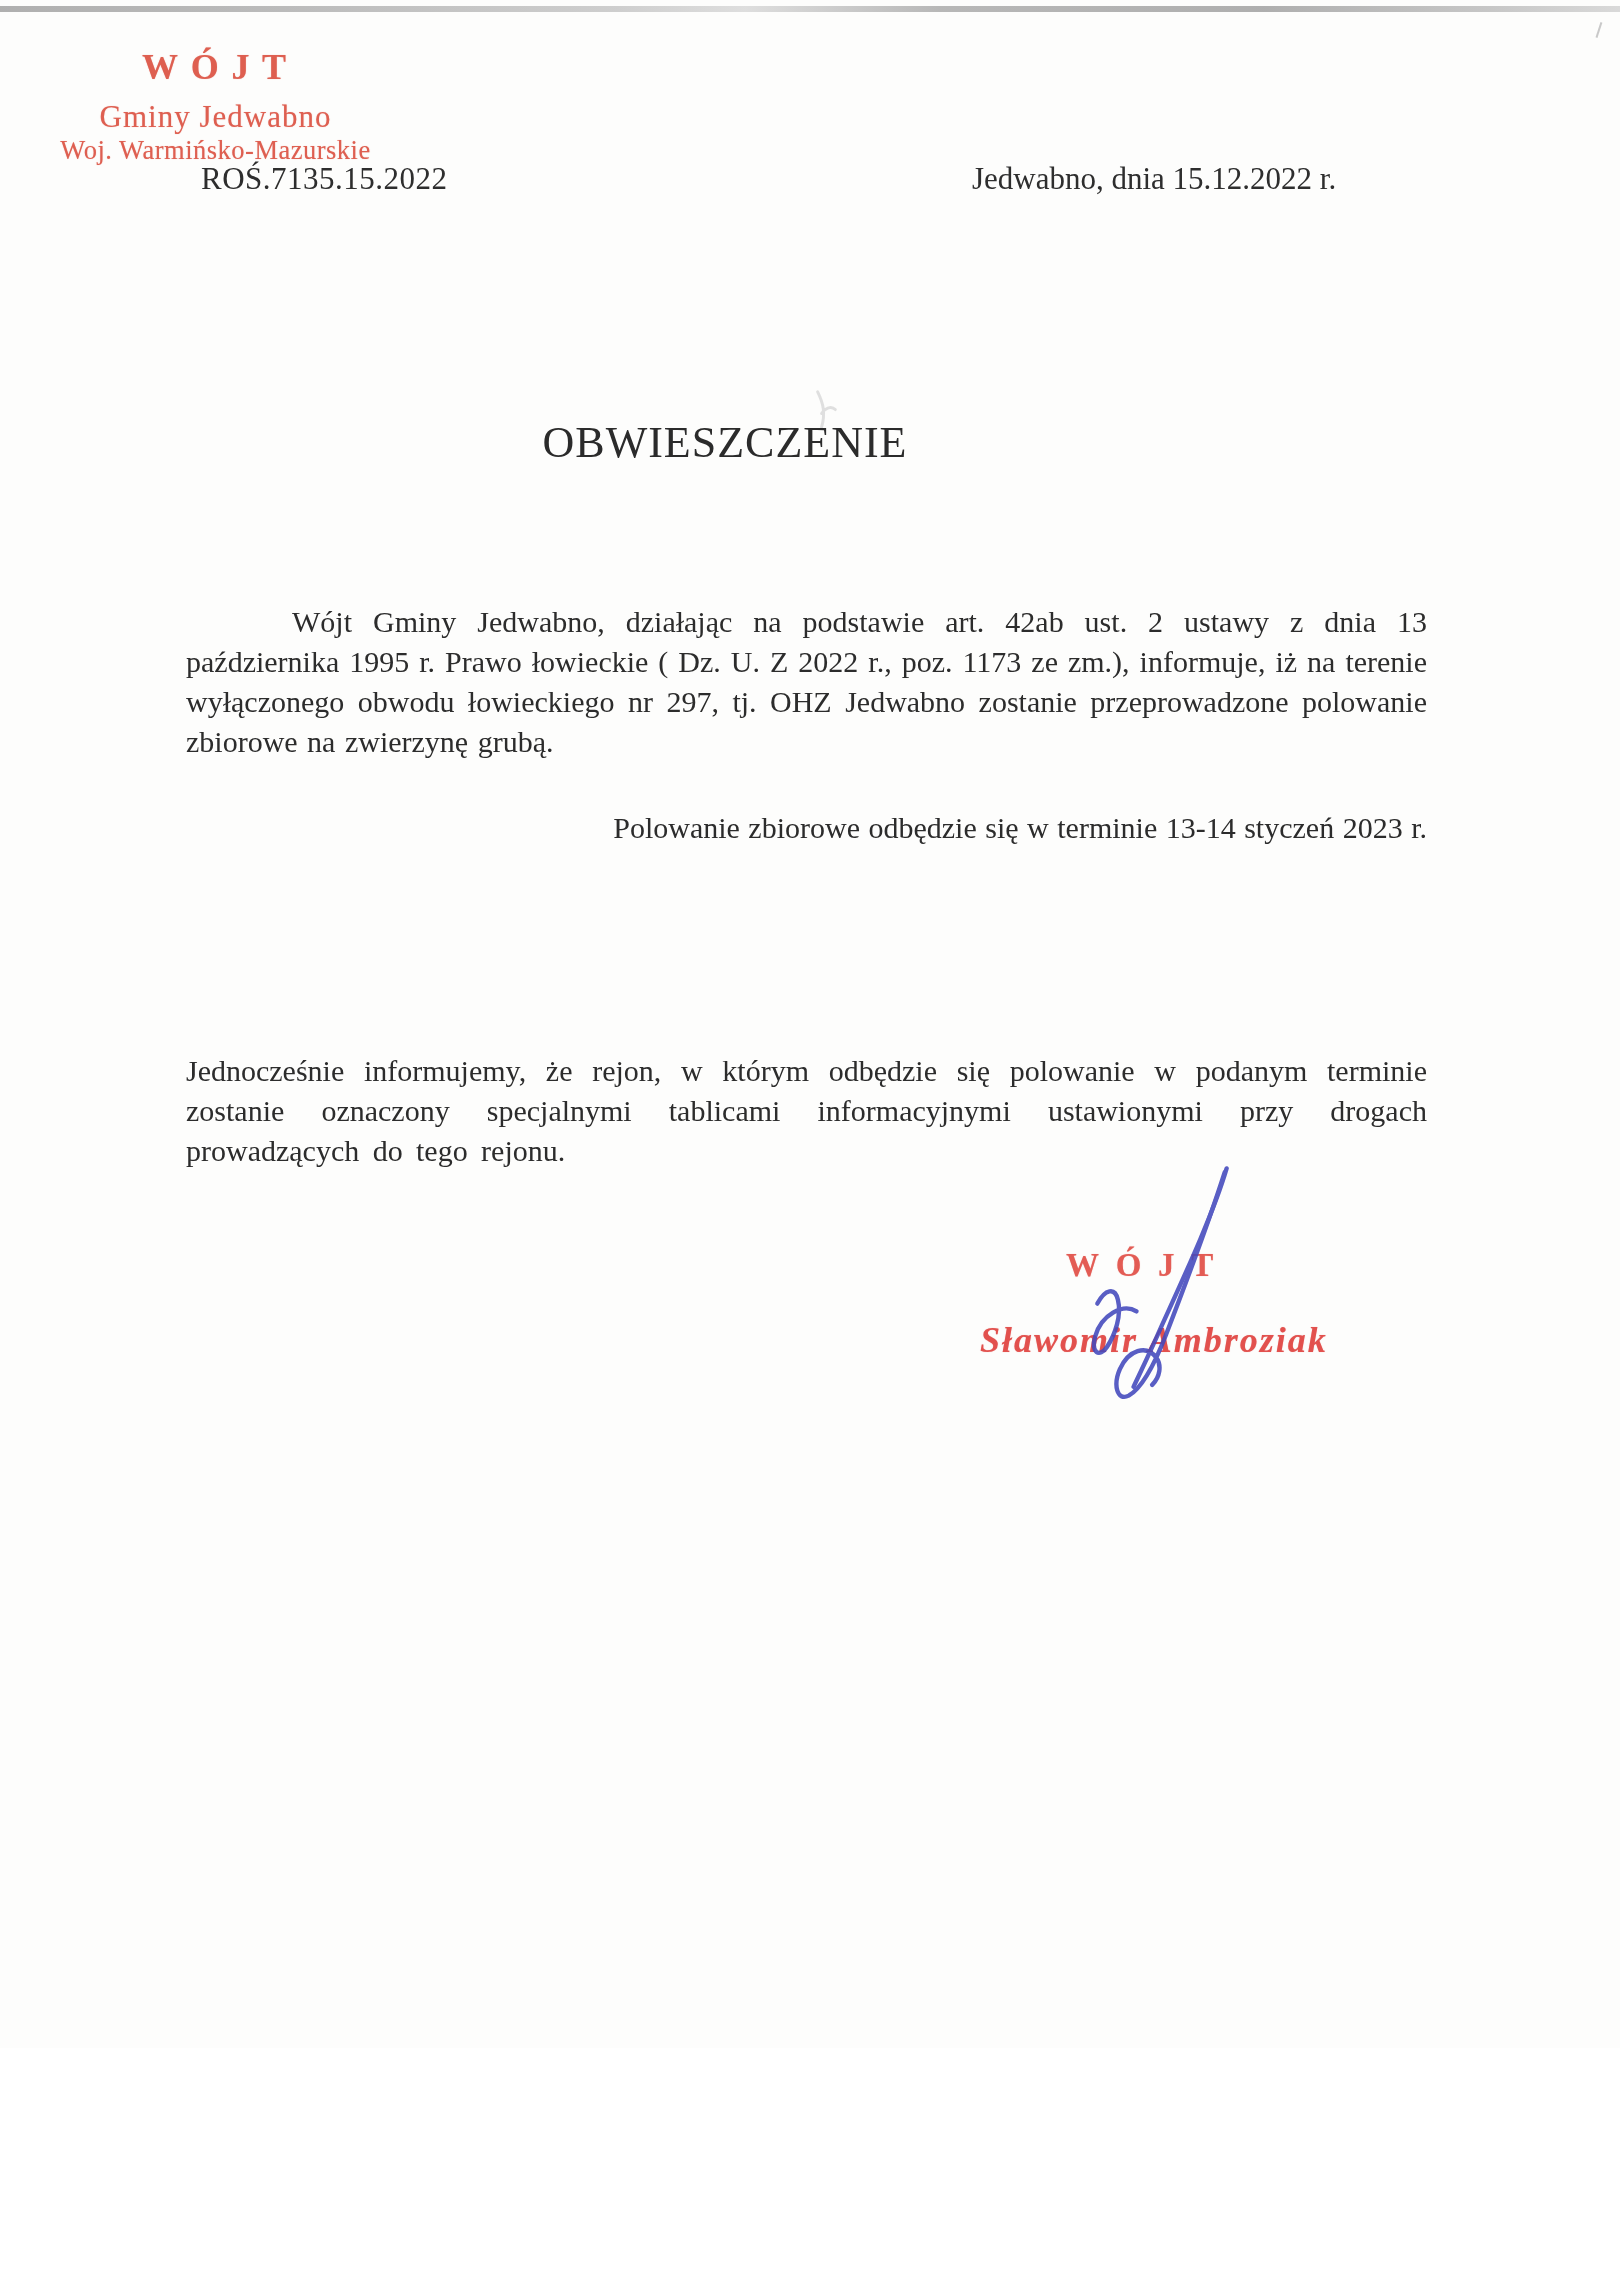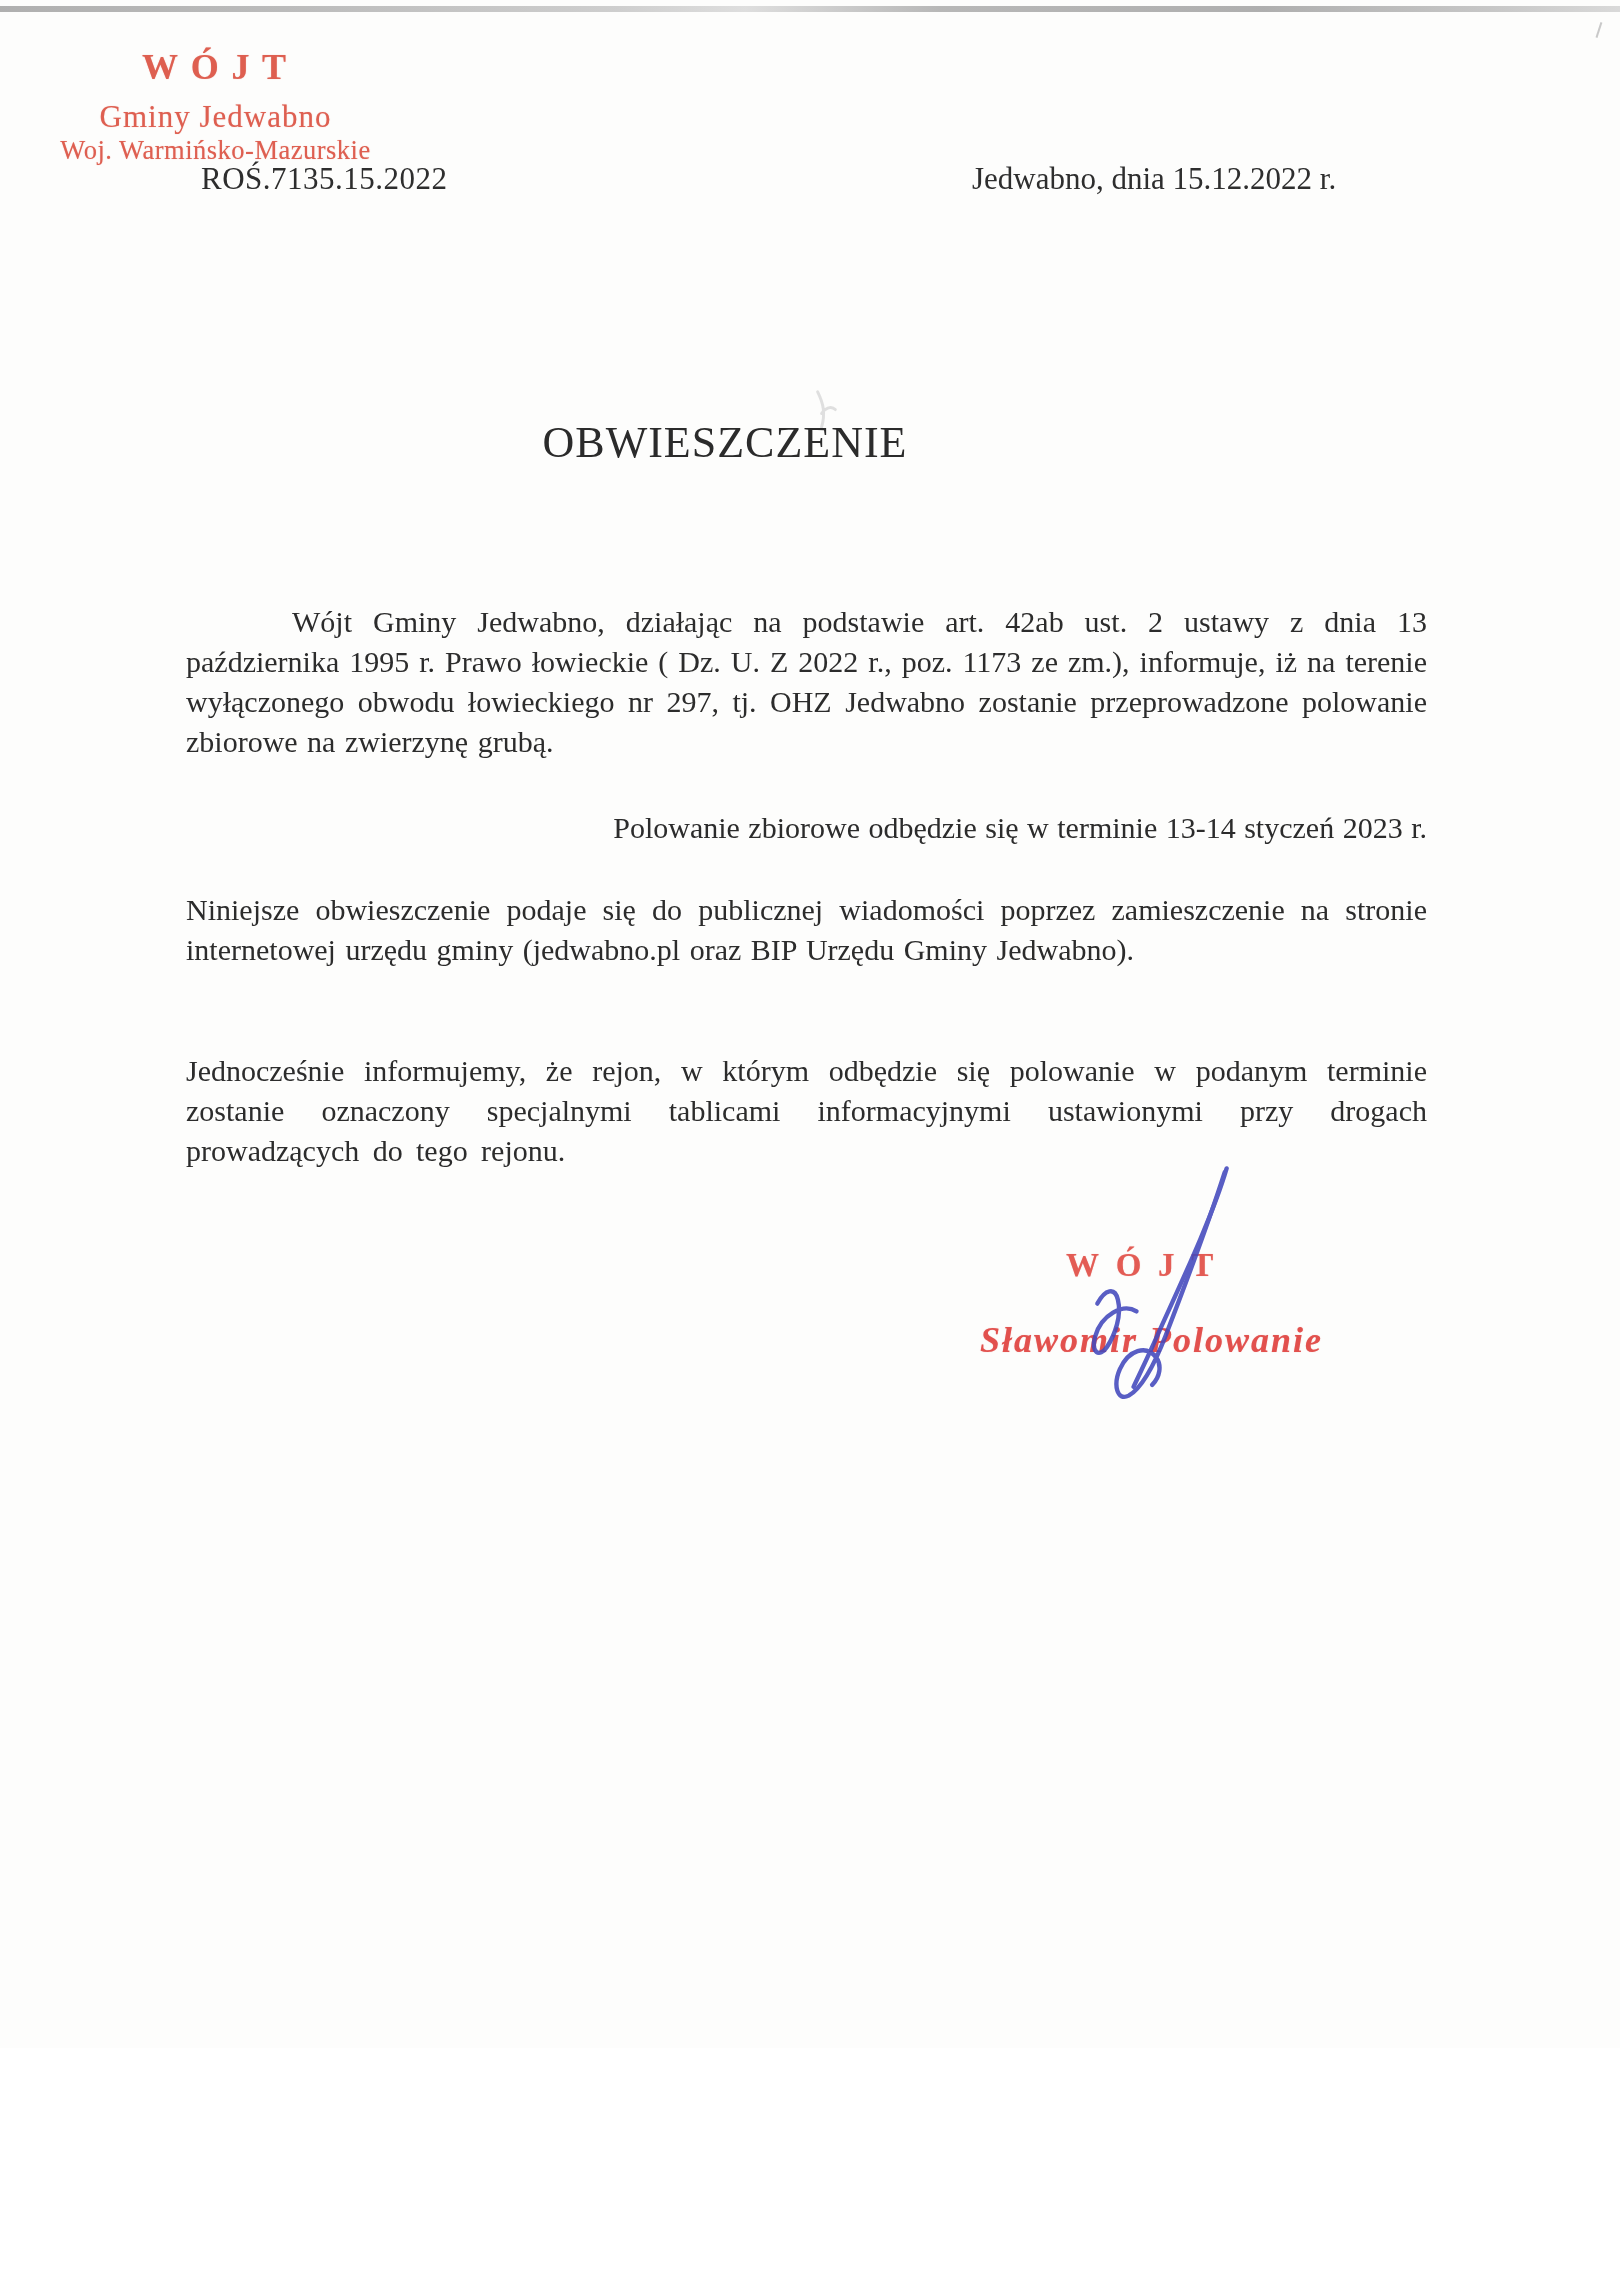--- a/index.html
+++ b/index.html
@@ -160,25 +160,24 @@
 
   <div class="ref-number">ROŚ.7135.15.2022</div>
   <div class="place-date">Jedwabno, dnia 15.12.2022 r.</div>
 
   <div class="title-block">
     <div class="doc-title">OBWIESZCZENIE</div>
   </div>
 
   <div class="body-text para-1">Wójt Gminy Jedwabno, działając na podstawie art. 42ab ust. 2 ustawy z dnia 13 października 1995 r. Prawo łowieckie ( Dz. U. Z 2022 r., poz. 1173 ze zm.), informuje, iż na terenie wyłączonego obwodu łowieckiego nr 297, tj. OHZ Jedwabno zostanie przeprowadzone polowanie zbiorowe na zwierzynę grubą.</div>
   <div class="body-text highlight-line">Polowanie zbiorowe odbędzie się w terminie 13-14 styczeń 2023 r.</div>
-  <div class="body-text para-2">Niniejsze obwieszczenie podaje się do publicznej wiadomości poprzez zamieszczenie na stronie internetowej urzędu gminy (jedwabno.pl oraz BIP Urzędu Gminy Jedwabno).</div>
   <div class="body-text para-3">Jednocześnie informujemy, że rejon, w którym odbędzie się polowanie w podanym terminie zostanie oznaczony specjalnymi tablicami informacyjnymi ustawionymi przy drogach prowadzących do tego rejonu.</div>
 
   <div class="sig-role">WÓJT</div>
-  <div class="sig-name">Sławomir Polowanie</div>
+  <div class="sig-name">Sławomir Ambroziak</div>
 
   <svg class="signature-ink" width="284" height="284" viewBox="1040 1165 290 290">
     <g fill="none" stroke="#4349bd" stroke-width="4.5" stroke-linecap="round" opacity="0.88">
       <path d="M1252 1192 C1238 1240, 1205 1310, 1186 1352 C1172 1384, 1163 1402, 1157 1415"></path>
       <path d="M1250 1196 C1232 1252, 1207 1318, 1190 1362 C1178 1393, 1166 1416, 1152 1424 C1140 1430, 1136 1413, 1143 1397 C1152 1377, 1170 1372, 1180 1385 C1186 1393, 1184 1405, 1176 1413"></path>
       <path d="M1120 1330 C1128 1315, 1138 1313, 1141 1326 C1145 1342, 1138 1362, 1130 1374 C1122 1386, 1113 1380, 1118 1363 C1124 1342, 1146 1329, 1160 1338"></path>
     </g>
   </svg>
 
 </div>

